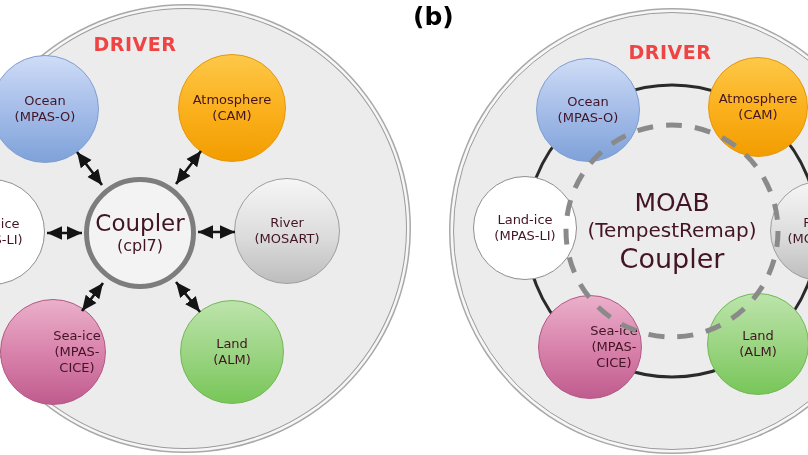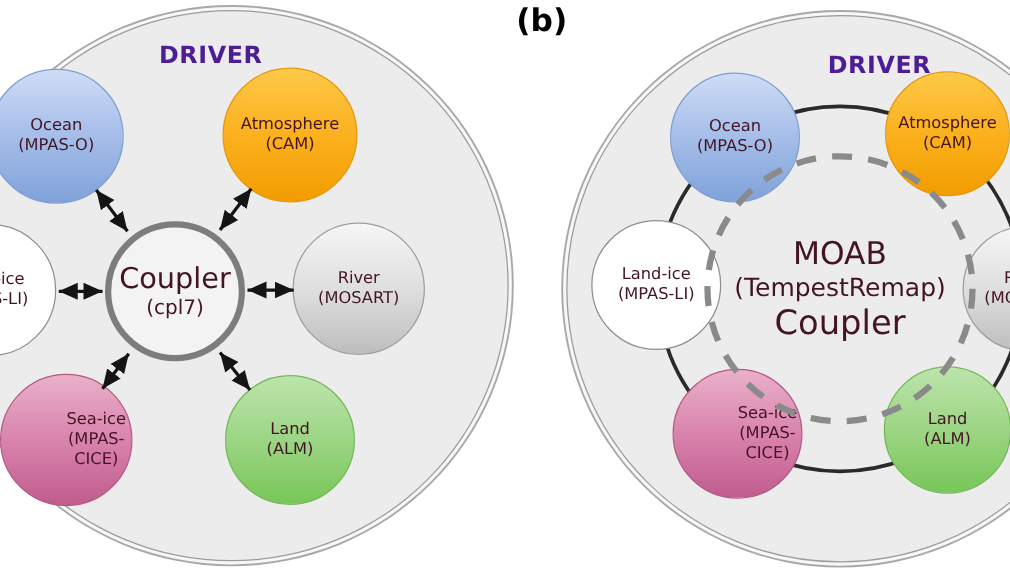--- a/index.html
+++ b/index.html
@@ -13,22 +13,22 @@
   #panel-b { left:453px; top:12px; width:438px; height:438px; }
 
   .enclosure {
     position:absolute; inset:0; border-radius:50%;
     background:#ececec;
     border:1.5px solid #9b9b9b;
     box-shadow: 0 0 0 2.5px #f7f7f7, 0 0 0 4px #a8a8a8;
     box-sizing:border-box;
   }
   .driver {
-    position:absolute; font-weight:bold; font-size:19px; color:#4c1d95;
-    text-align:right; width:150px; letter-spacing:0.5px;
+    position:absolute; font-weight:bold; font-size:19px; color:#ef4444;
+    text-align:center; width:150px; letter-spacing:0.5px;
   }
   #panel-a .driver { left:97px;  top:25px; }
   #panel-b .driver { left:142px; top:29px; }
 
   .comp {
     position:absolute; border-radius:50%;
     display:flex; flex-direction:column; align-items:center; justify-content:center;
     text-align:center; font-size:13px; line-height:1.25; color:#431425;
     box-sizing:border-box;
   }

